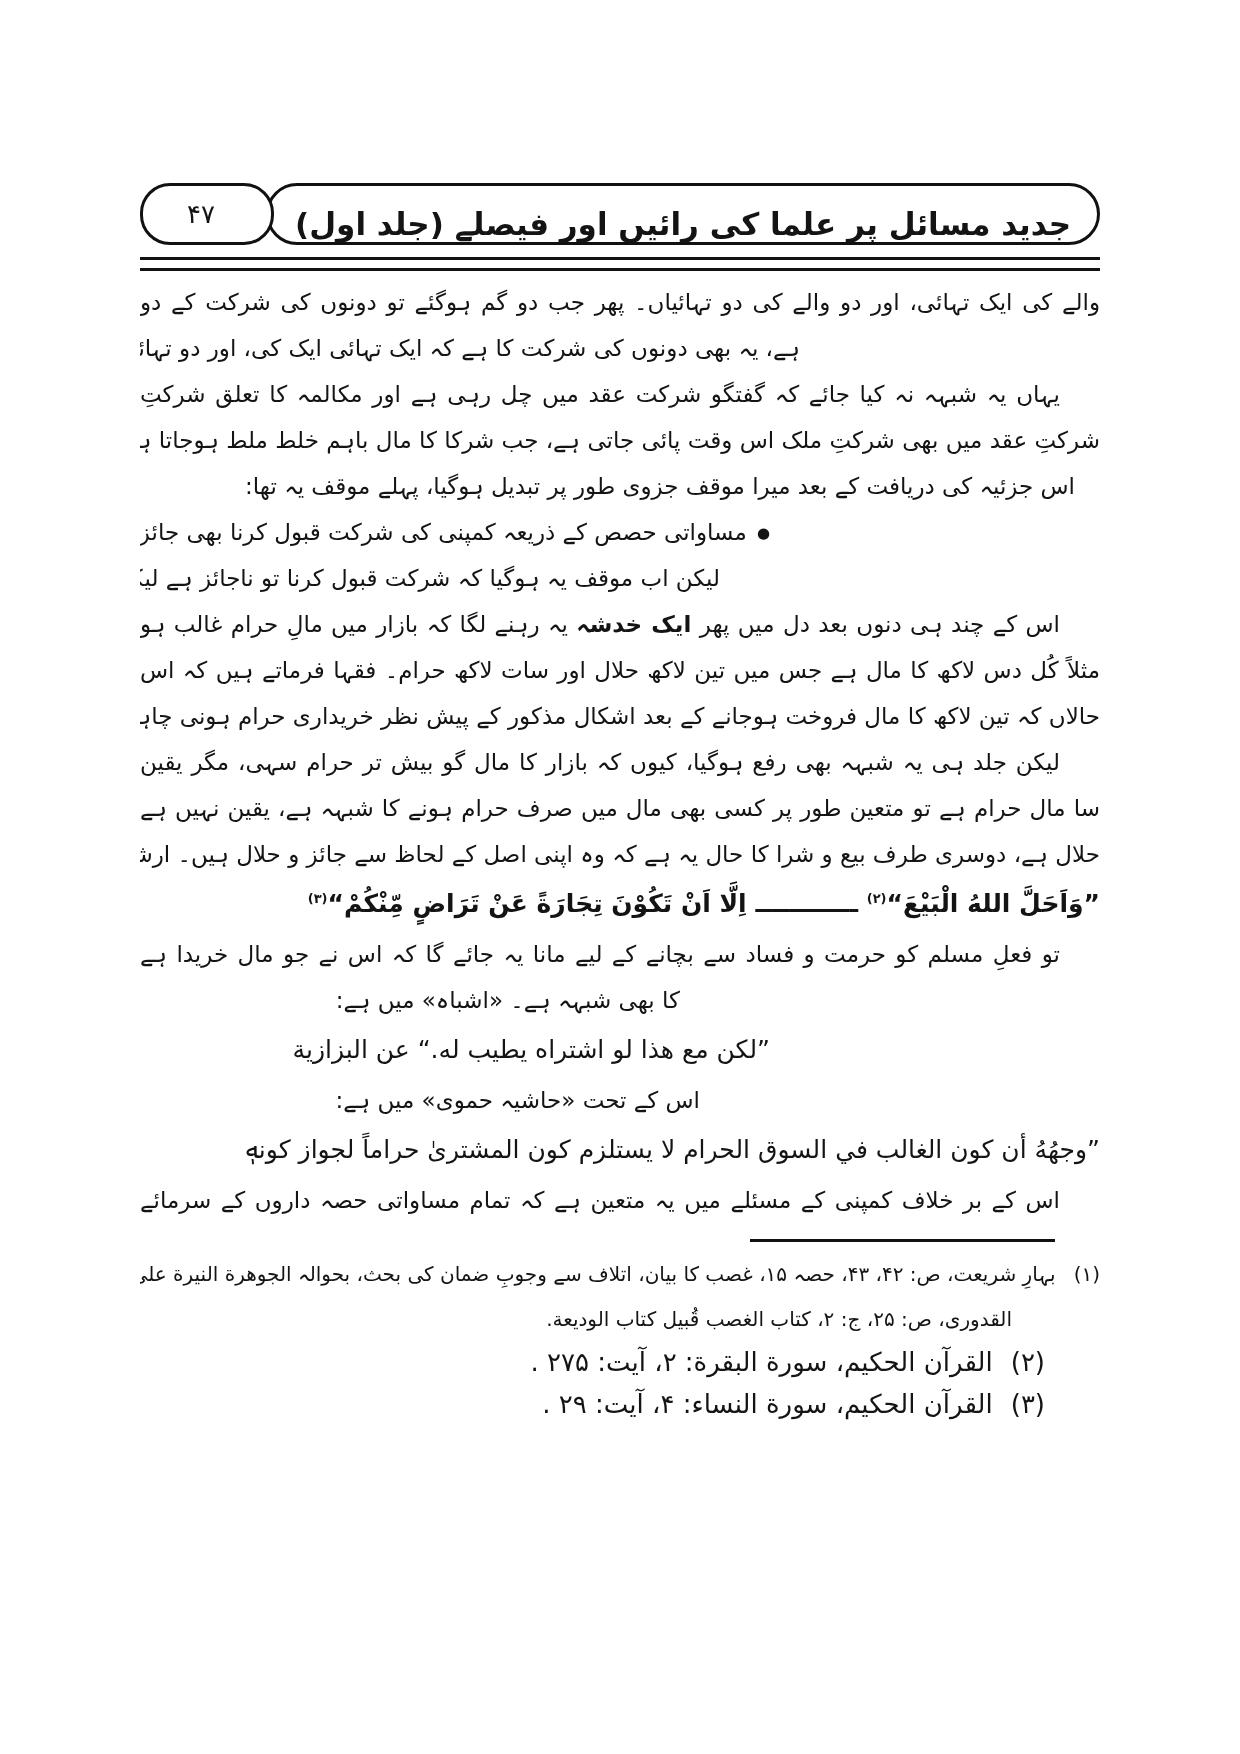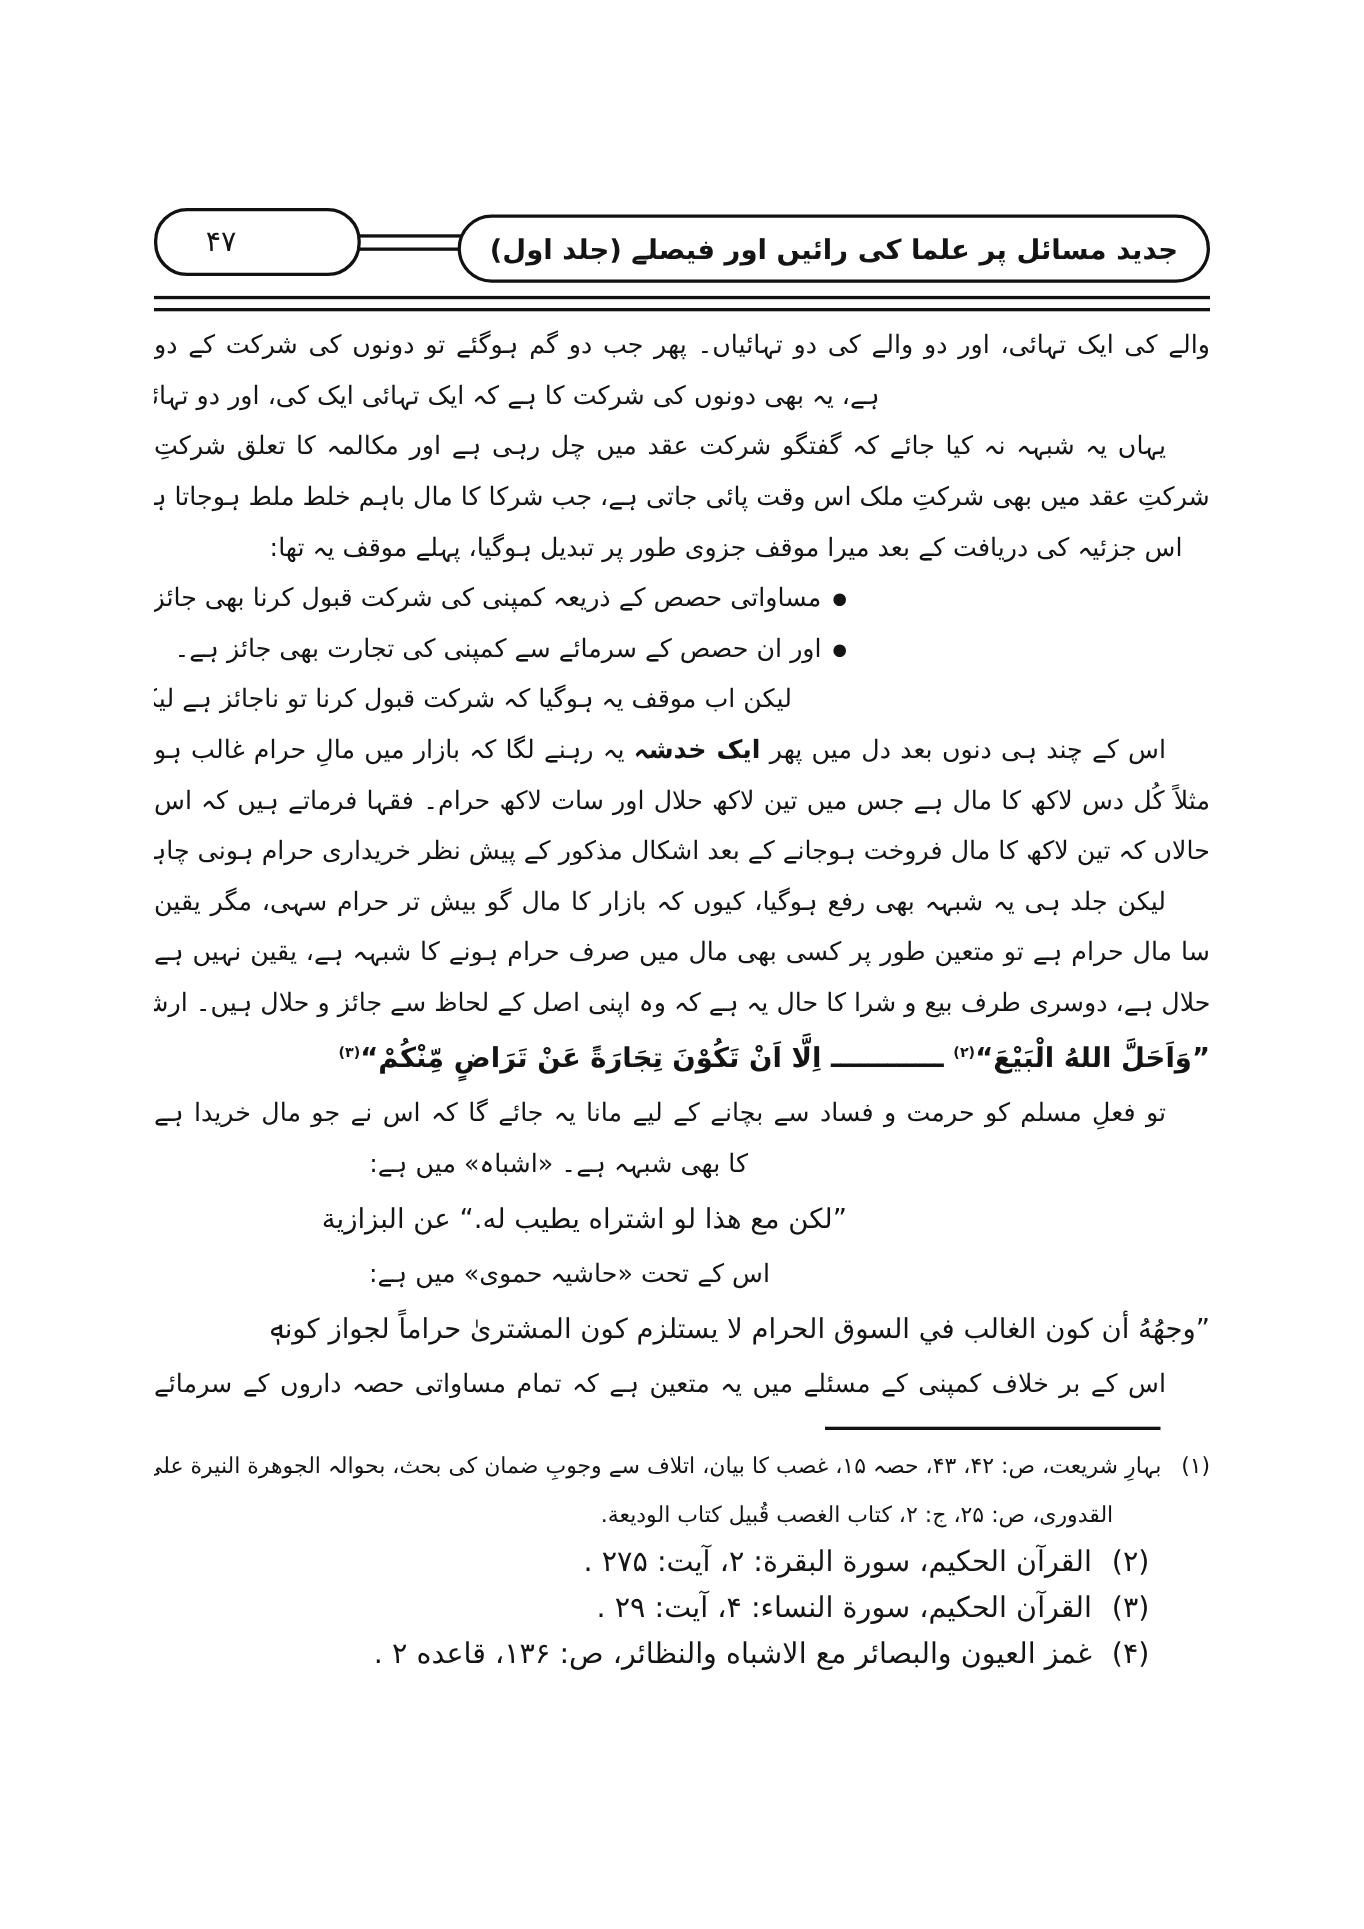--- a/index.html
+++ b/index.html
@@ -20,28 +20,27 @@
   
   .header-row{
     display:flex;
     align-items:center;
     direction:rtl;
   }
   .title-box{
     border:3px solid #111;
     border-radius:34px;
     height:56px;
-    display:flex;align-items:center;justify-content:center;
+    display:flex;align-items:flex-end;justify-content:center;
     padding:0 26px;
-    font-size:25px;
+    font-size:31px;
     font-weight:bold;
     white-space:nowrap;
     background:#fff;
     z-index:2;
-    margin-top:12px;
   }
   .header-connector{
     flex:1;
     height:9px;
     border-top:3px solid #111;
     border-bottom:3px solid #111;
     margin:0 -4px;
   }
   .pagenum-box{
     border:3px solid #111;
@@ -161,23 +160,20 @@
         <span>ہے، یہ بھی دونوں کی شرکت کا ہے کہ ایک تہائی ایک کی، اور دو تہائی دوسرے کی۔“</span>
       </div>
 
       <div class="line indent">یہاں یہ شبہہ نہ کیا جائے کہ گفتگو شرکت عقد میں چل رہی ہے اور مکالمہ کا تعلق شرکتِ ملک سے ہے، کیوں کہ</div>
       <div class="line natural">شرکتِ عقد میں بھی شرکتِ ملک اس وقت پائی جاتی ہے، جب شرکا کا مال باہم خلط ملط ہوجاتا ہے۔</div>
       <div class="line natural indent m-p3">اس جزئیہ کی دریافت کے بعد میرا موقف جزوی طور پر تبدیل ہوگیا، پہلے موقف یہ تھا:</div>
 
       <div class="bullet-line">
         <span class="bullet-dot">●</span><span>مساواتی حصص کے ذریعہ کمپنی کی شرکت قبول کرنا بھی جائز ہے۔</span>
       </div>
-      <div class="bullet-line">
-        <span class="bullet-dot">●</span><span>اور ان حصص کے سرمائے سے کمپنی کی تجارت بھی جائز ہے۔</span>
-      </div>
 
       <div class="line natural m-p4">لیکن اب موقف یہ ہوگیا کہ شرکت قبول کرنا تو ناجائز ہے لیکن تجارت جائز ہے۔</div>
 
       <div class="line indent">
         <span>اس کے چند ہی دنوں بعد دل میں پھر </span><span class="bold">ایک خدشہ</span><span> یہ رہنے لگا کہ بازار میں مالِ حرام غالب ہو اور مالِ حلال مغلوب،</span>
       </div>
       <div class="line">مثلاً کُل دس لاکھ کا مال ہے جس میں تین لاکھ حلال اور سات لاکھ حرام۔ فقہا فرماتے ہیں کہ اس کی خریداری مطلقاً جائز ہے،</div>
       <div class="line natural">حالاں کہ تین لاکھ کا مال فروخت ہوجانے کے بعد اشکال مذکور کے پیش نظر خریداری حرام ہونی چاہیے تھی۔</div>
 
       <div class="line indent">لیکن جلد ہی یہ شبہہ بھی رفع ہوگیا، کیوں کہ بازار کا مال گو بیش تر حرام سہی، مگر یقین کے ساتھ یہ نہیں معلوم ہے کہ کون</div>
@@ -209,19 +205,16 @@
         <span class="fn-marker">(۱)</span><span>بہارِ شریعت، ص: ۴۲، ۴۳، حصہ ۱۵، غصب کا بیان، اتلاف سے وجوبِ ضمان کی بحث، بحوالہ الجوهرة النيرة على مختصر</span>
       </div>
       <div class="fn-line fn-cont">القدوری، ص: ۲۵، ج: ۲، كتاب الغصب قُبيل كتاب الوديعة.</div>
 
       <div class="fn-line fn-arabic">
         <span class="fn-marker">(۲)</span><span>القرآن الحكيم، سورة البقرة: ۲، آیت: ۲۷۵ .</span>
       </div>
       <div class="fn-line fn-arabic">
         <span class="fn-marker">(۳)</span><span>القرآن الحكيم، سورة النساء: ۴، آیت: ۲۹ .</span>
       </div>
-      <div class="fn-line fn-arabic">
-        <span class="fn-marker">(۴)</span><span>غمز العيون والبصائر مع الاشباه والنظائر، ص: ۱۳۶، قاعده ۲ .</span>
-      </div>
     </div>
 
   </div>
 </div>
 
 </body></html>

